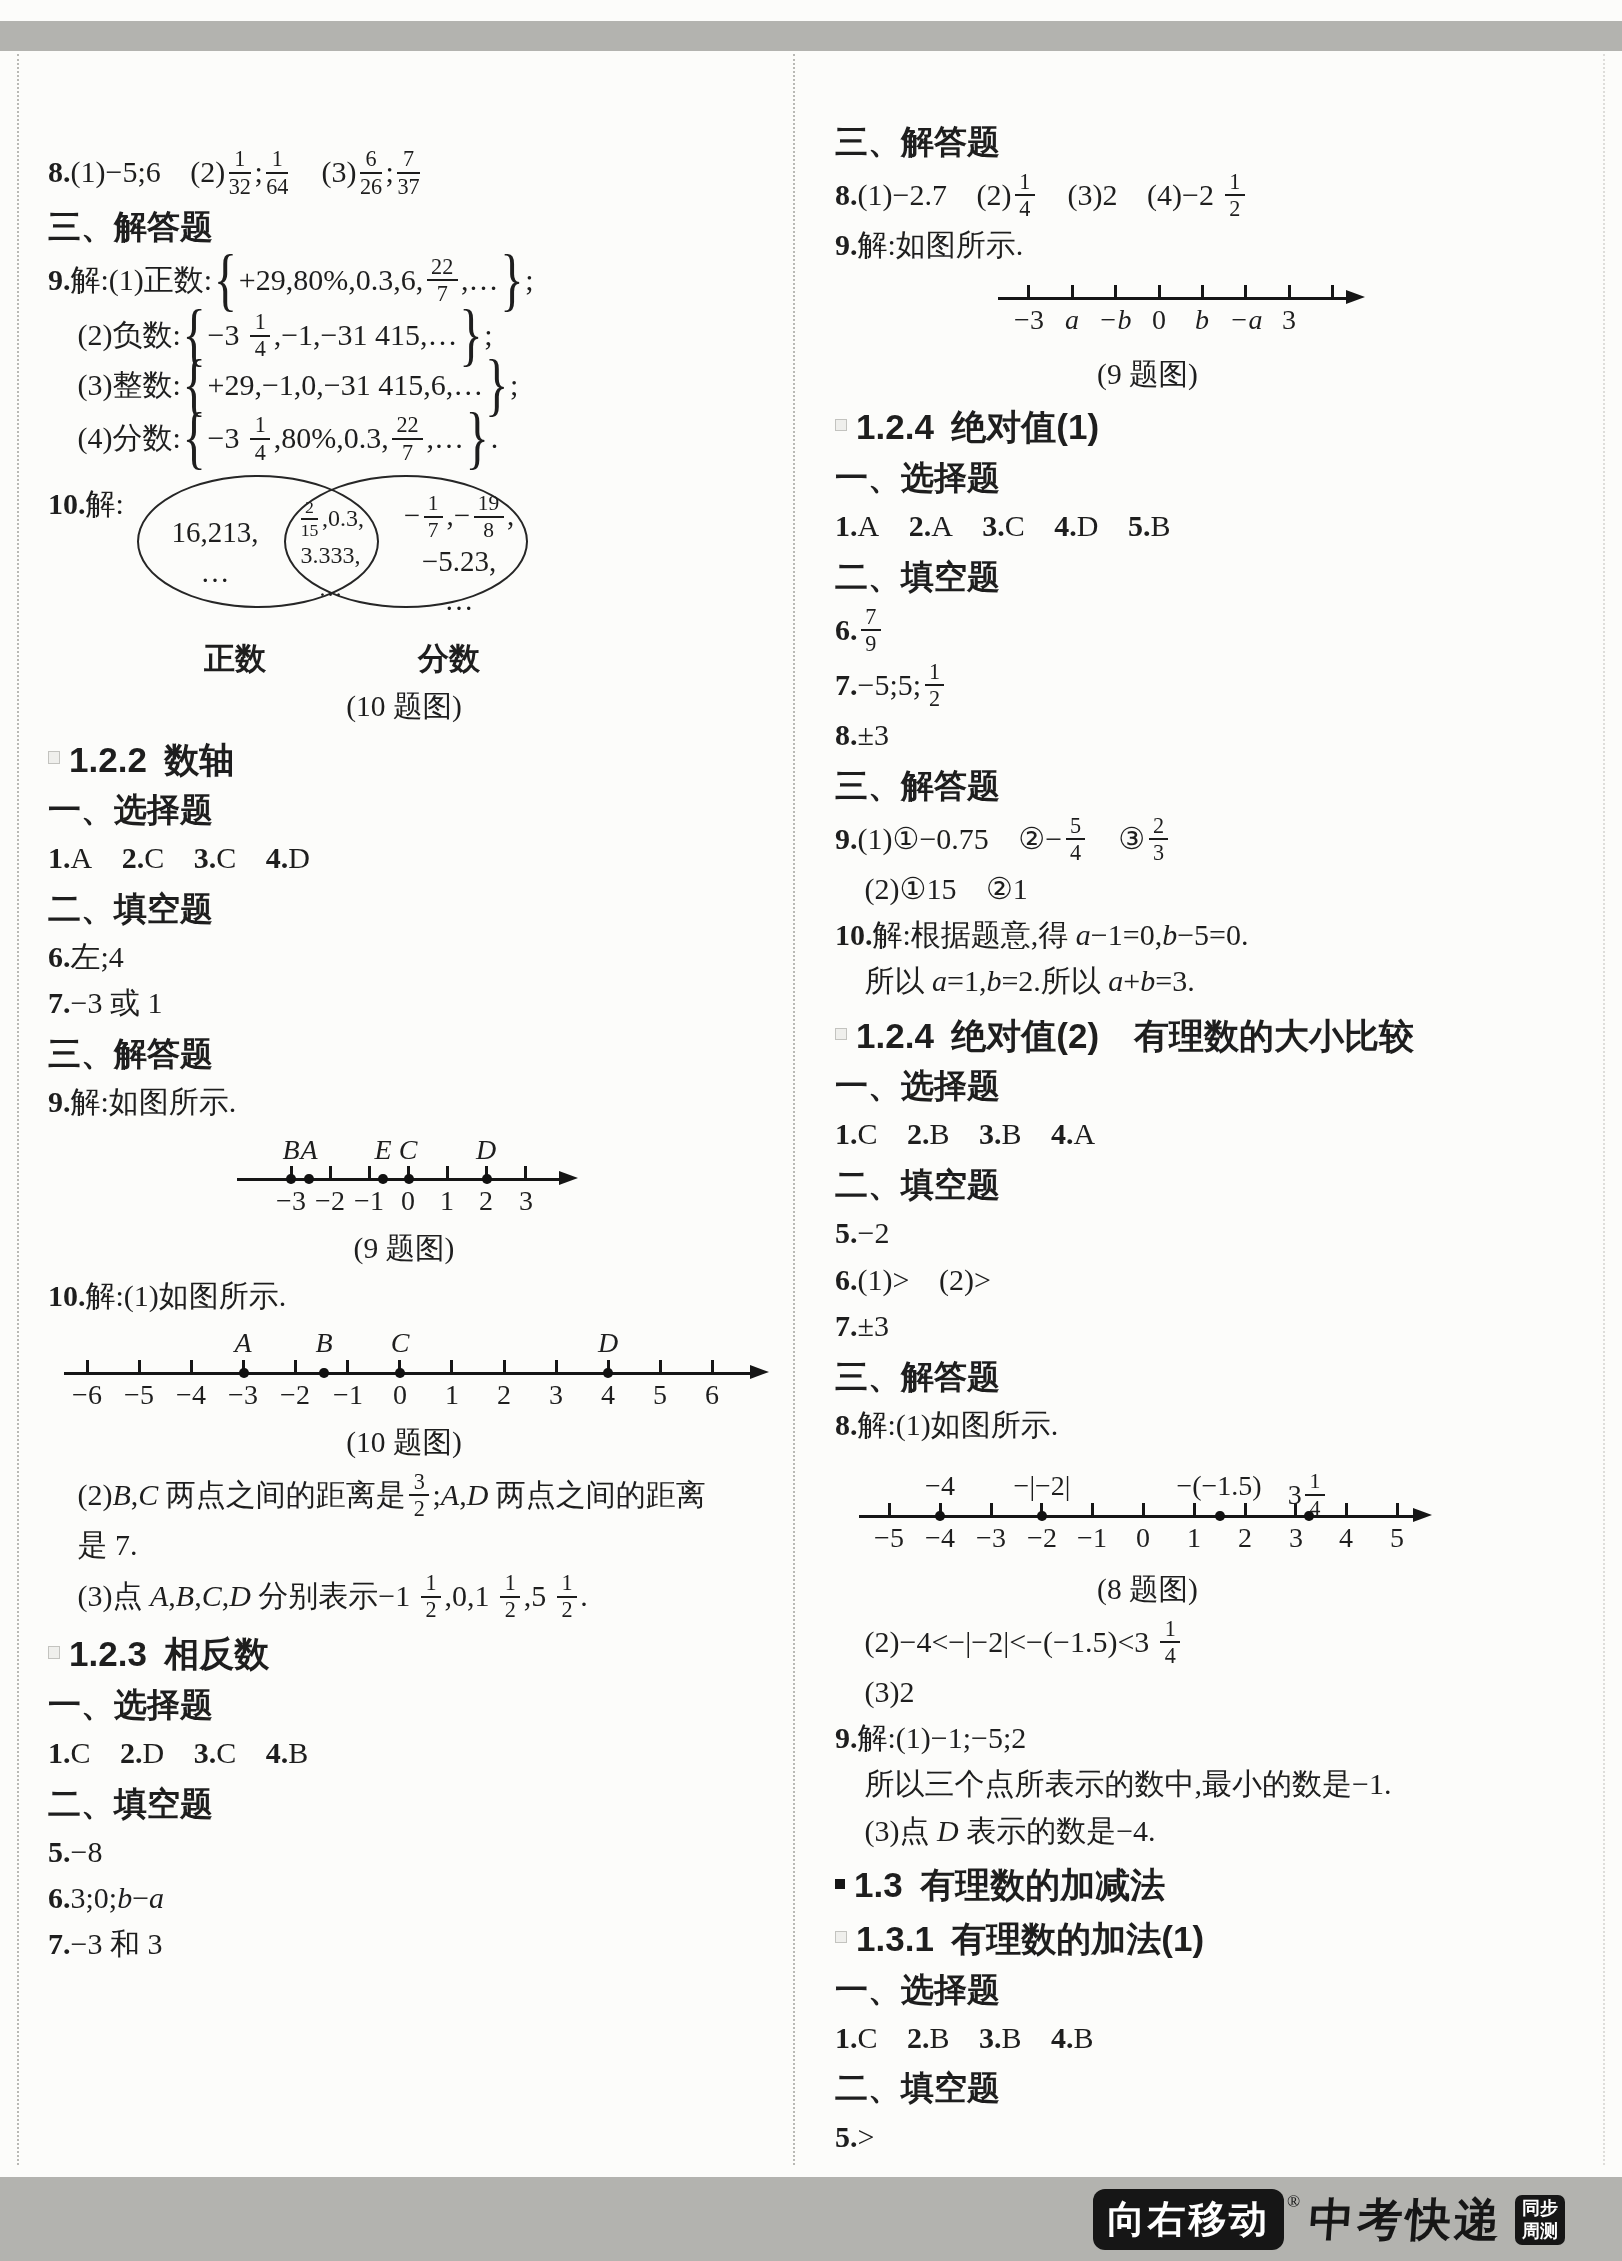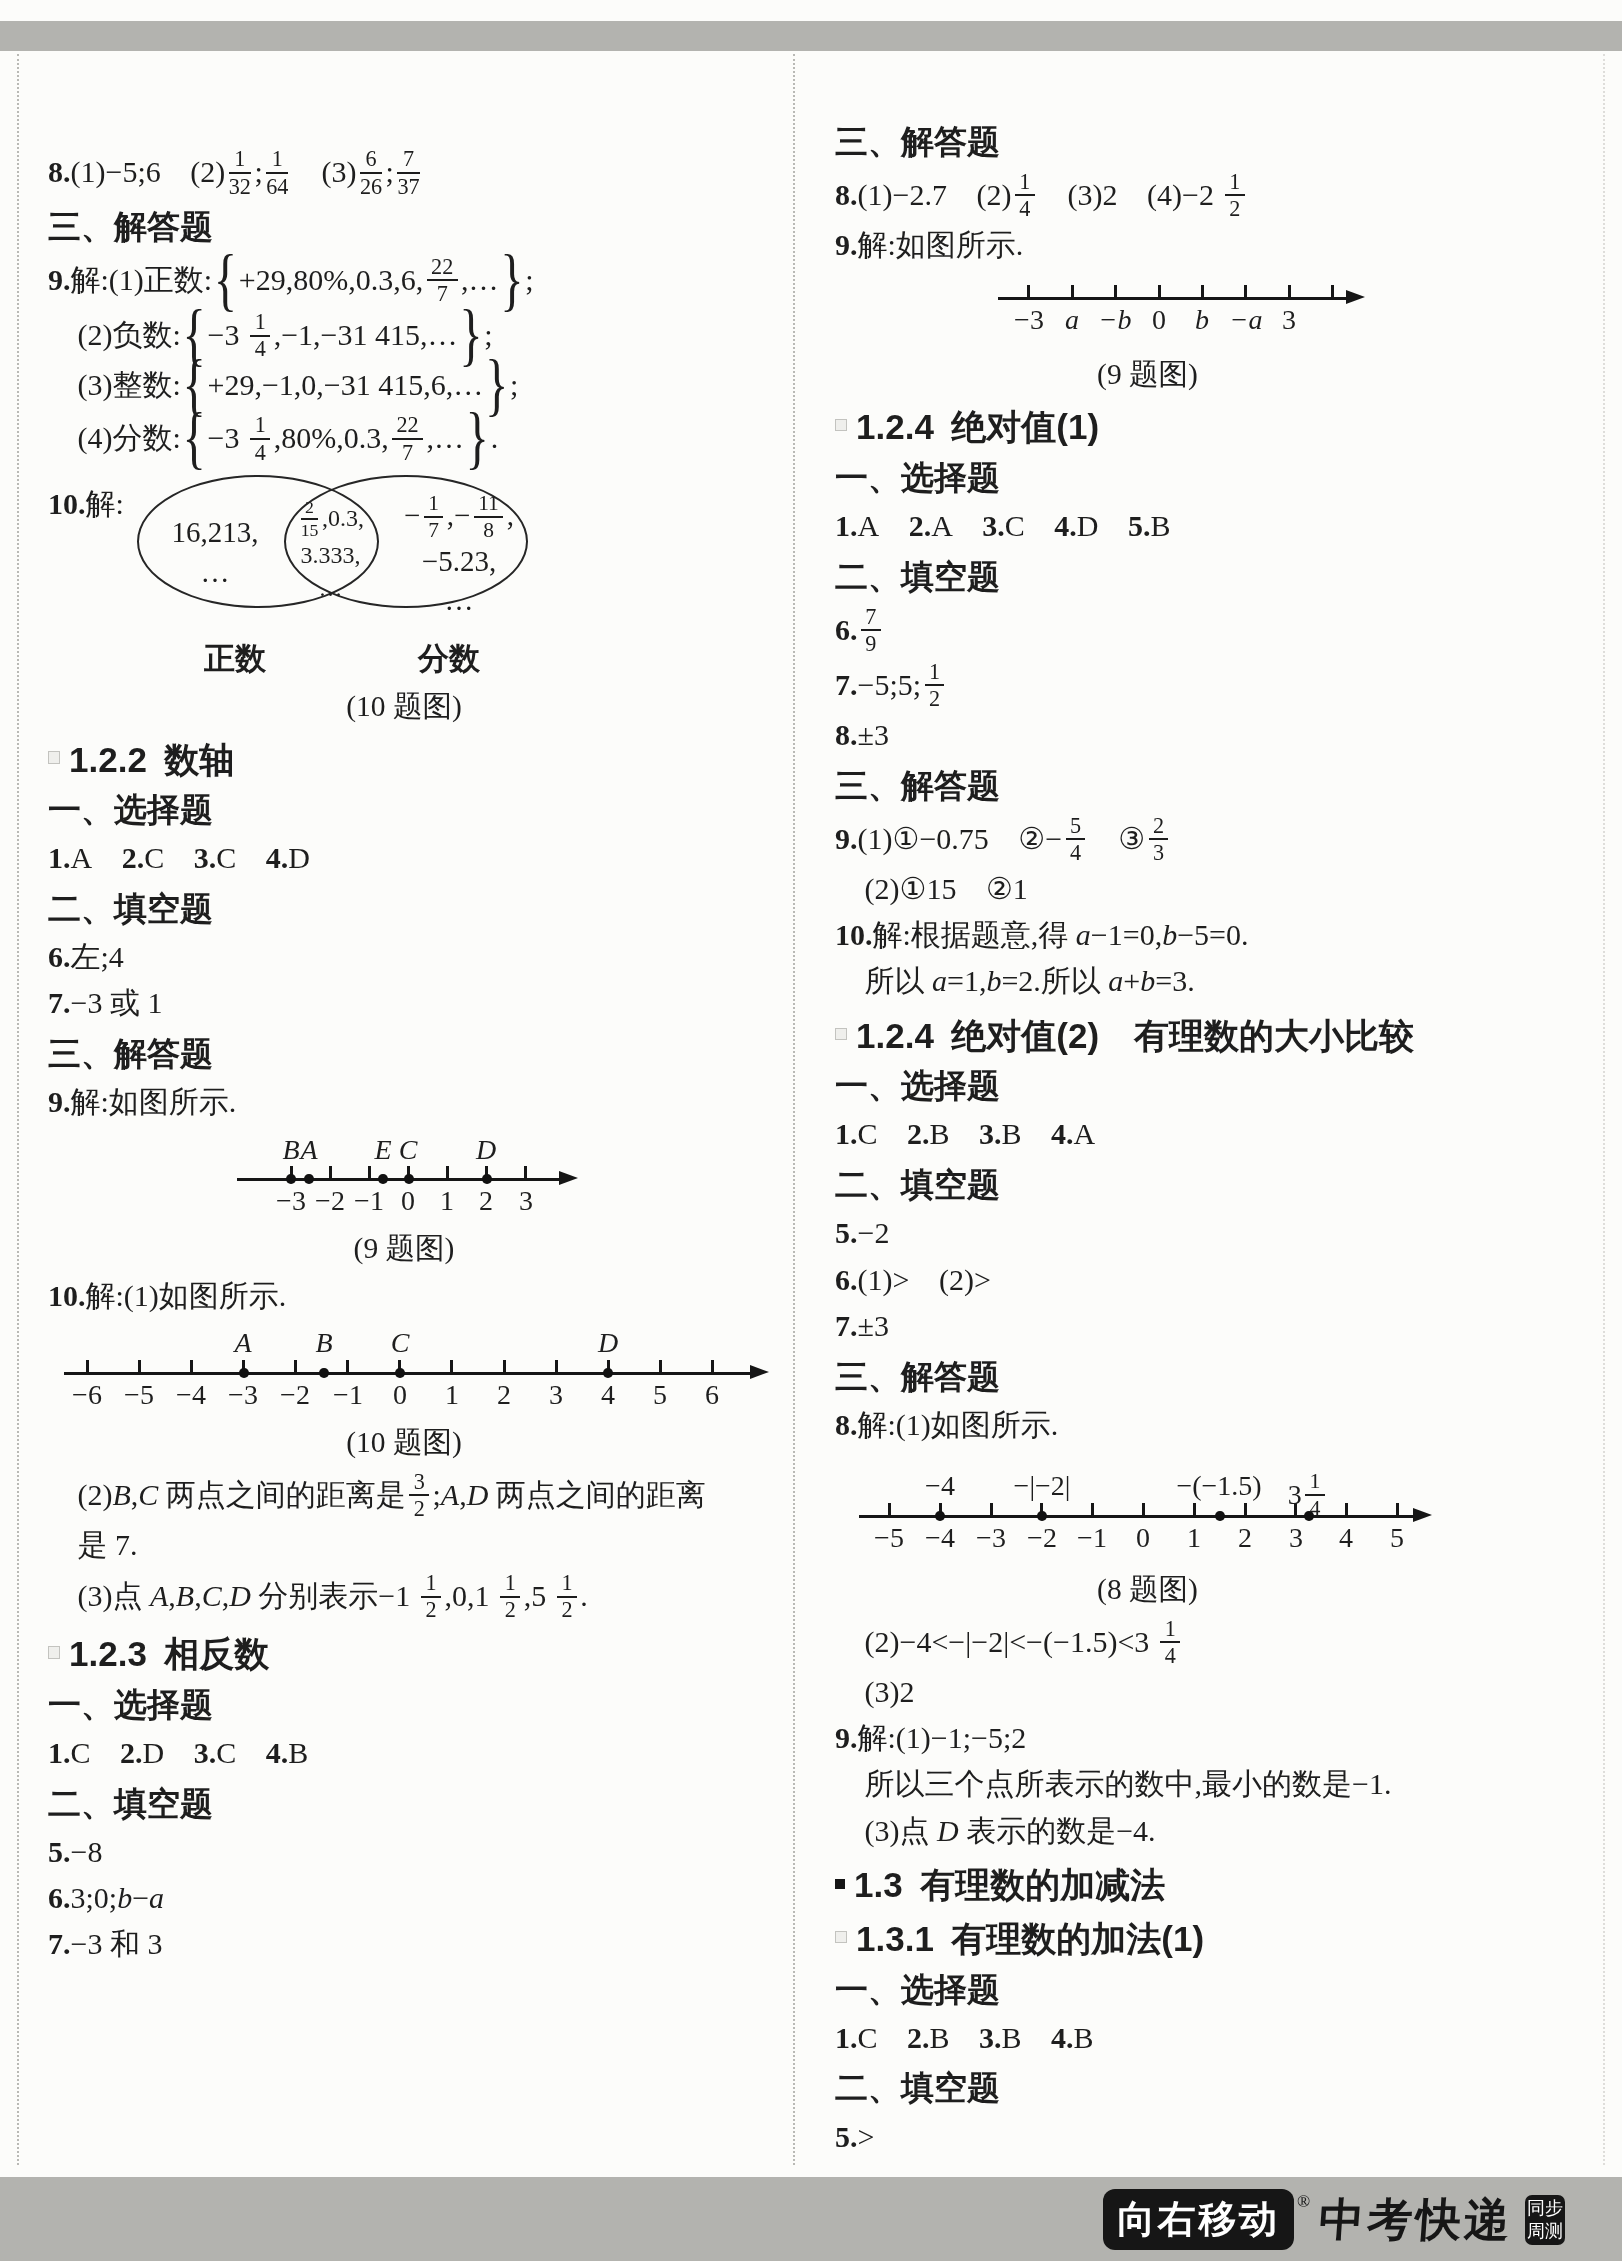--- a/index.html
+++ b/index.html
@@ -52,23 +52,23 @@
   .venn .vgroup{position:absolute;text-align:center;line-height:1.35;}
   .venn .vlabel{position:absolute;font-family:"Liberation Sans","DejaVu Sans",sans-serif;
                 font-weight:bold;font-size:31px;width:122px;text-align:center;}
   .flogo{position:absolute;right:57px;top:2189px;height:61px;display:flex;align-items:center;}
   .brandbox{background:#161616;color:#fff;border-radius:12px;padding:5.2px 14px;
             font-family:"Liberation Sans","DejaVu Sans",sans-serif;font-weight:bold;
             font-size:38px;letter-spacing:2.6px;}
   .regmark{font-size:17.4px;color:#161616;align-self:flex-start;margin:1.7px 8.7px 0 3.5px;}
   .series{font-family:"Liberation Sans","DejaVu Sans",sans-serif;font-weight:bold;
           font-size:45px;color:#161616;transform:skewX(-4deg);letter-spacing:3.5px;margin-right:12px;}
-  .fbadge{background:#161616;color:#fff;border-radius:7px;width:40px;height:50px;
+  .fbadge{background:#161616;color:#fff;border-radius:7px;width:50px;height:50px;
           display:flex;flex-direction:column;justify-content:center;align-items:center;
-          font-family:"Liberation Sans","DejaVu Sans",sans-serif;font-weight:normal;
+          font-family:"Liberation Sans","DejaVu Sans",sans-serif;font-weight:bold;
           font-size:18px;line-height:1.25;}
 </style>
 </head>
 <body>
 
 <div class="page">
   <div class="topbar"></div>
   <div class="vdiv left"></div>
   <div class="vdiv mid"></div>
   <div class="vdiv right"></div>
@@ -87,21 +87,21 @@
         <div class="vgroup" style="left: 102px; top: 45px; width: 130px; font-size: 29px;">
           <div><span class="seg-r">16,213,</span></div>
           <div><span class="seg-r">…</span></div>
         </div>
         <div class="vgroup" style="left: 241px; top: 29.5px; width: 83px; font-size: 24px;">
           <div><span class="frac"><span class="fn">2</span><span class="fd">15</span></span><span class="seg-r">,0.3,</span></div>
           <div><span class="seg-r">3.333,</span></div>
           <div><span class="seg-r">…</span></div>
         </div>
         <div class="vgroup" style="left: 340px; top: 24px; width: 142px; font-size: 29px;">
-          <div><span class="seg-r">−</span><span class="frac"><span class="fn">1</span><span class="fd">7</span></span><span class="seg-r">,−</span><span class="frac"><span class="fn">11</span><span class="fd">8</span></span><span class="seg-r">,</span></div>
+          <div><span class="seg-r">−</span><span class="frac"><span class="fn">1</span><span class="fd">7</span></span><span class="seg-r">,−</span><span class="frac"><span class="fn">19</span><span class="fd">8</span></span><span class="seg-r">,</span></div>
           <div><span class="seg-r">−5.23,</span></div>
           <div><span class="seg-r">…</span></div>
         </div>
         <div class="vlabel" style="left: 126px; top: 170px; font-family: Liberation Mono, monospace;">正数</div>
         <div class="vlabel" style="left: 340px; top: 170px;">分数</div>
       </div>
       <div class="caption">(10 题图)</div>
       <div class="heading"><span class="hmark light"></span><span class="hnum">1.2.2</span><span>数轴</span></div>
       <div class="section">一、选择题</div>
       <div class="line"><span class="seg-b">1.</span><span class="seg-r">A</span><span class="gap"></span><span class="seg-b">2.</span><span class="seg-r">C</span><span class="gap"></span><span class="seg-b">3.</span><span class="seg-r">C</span><span class="gap"></span><span class="seg-b">4.</span><span class="seg-r">D</span></div>

